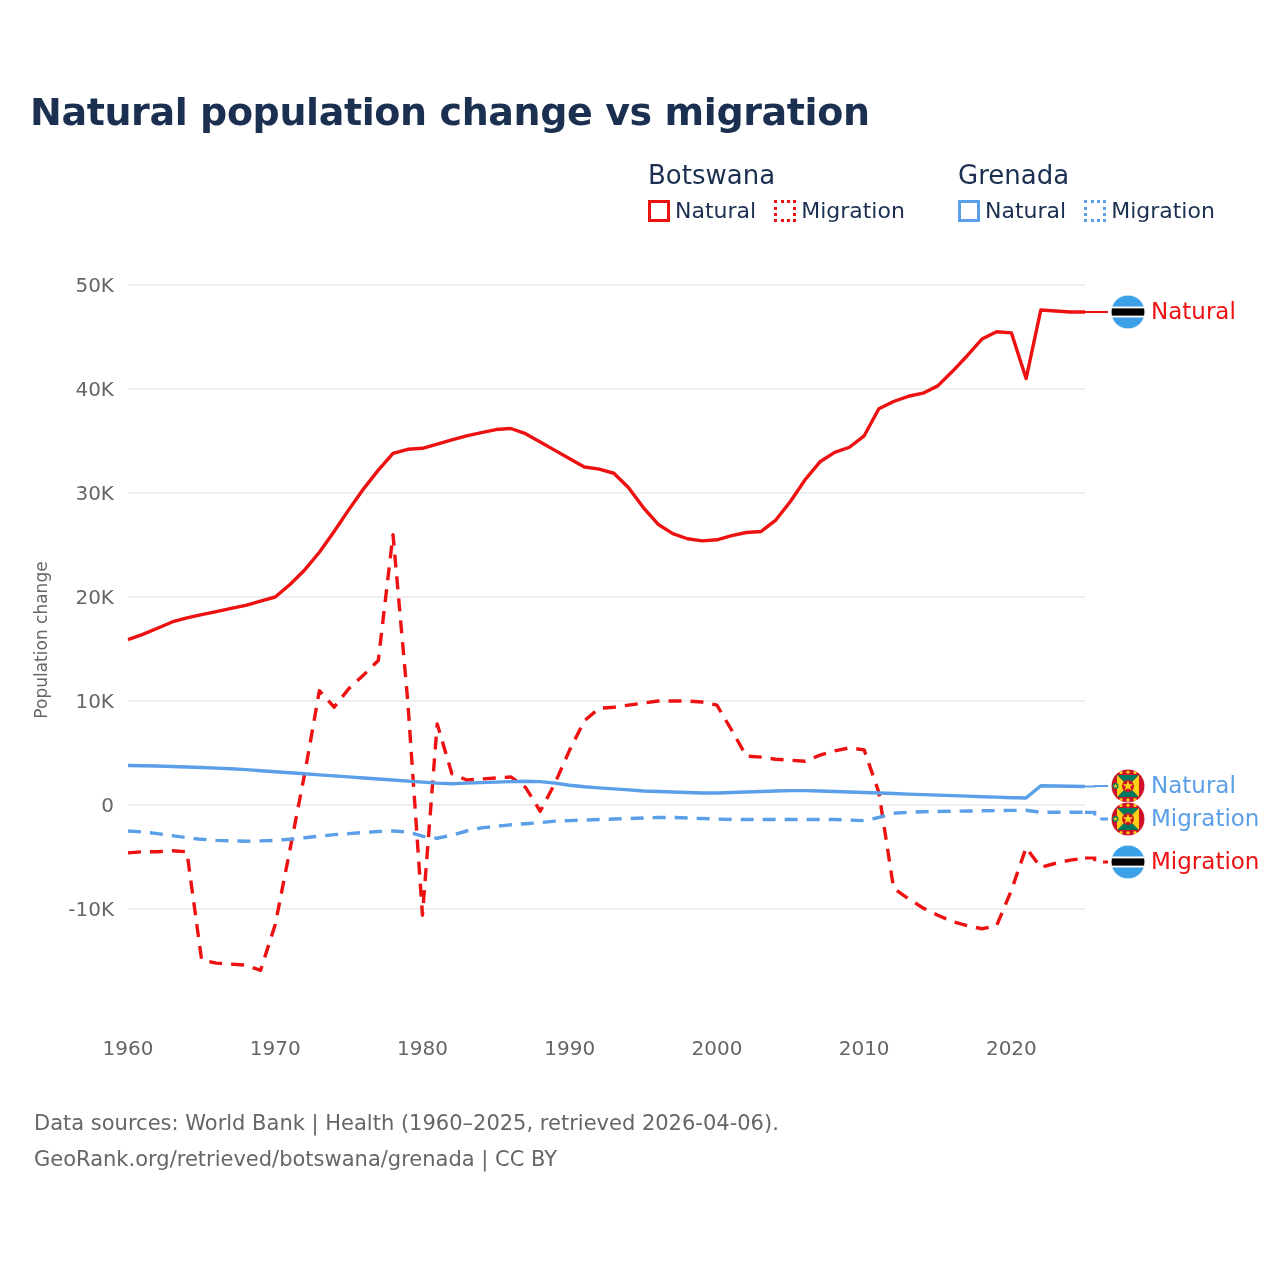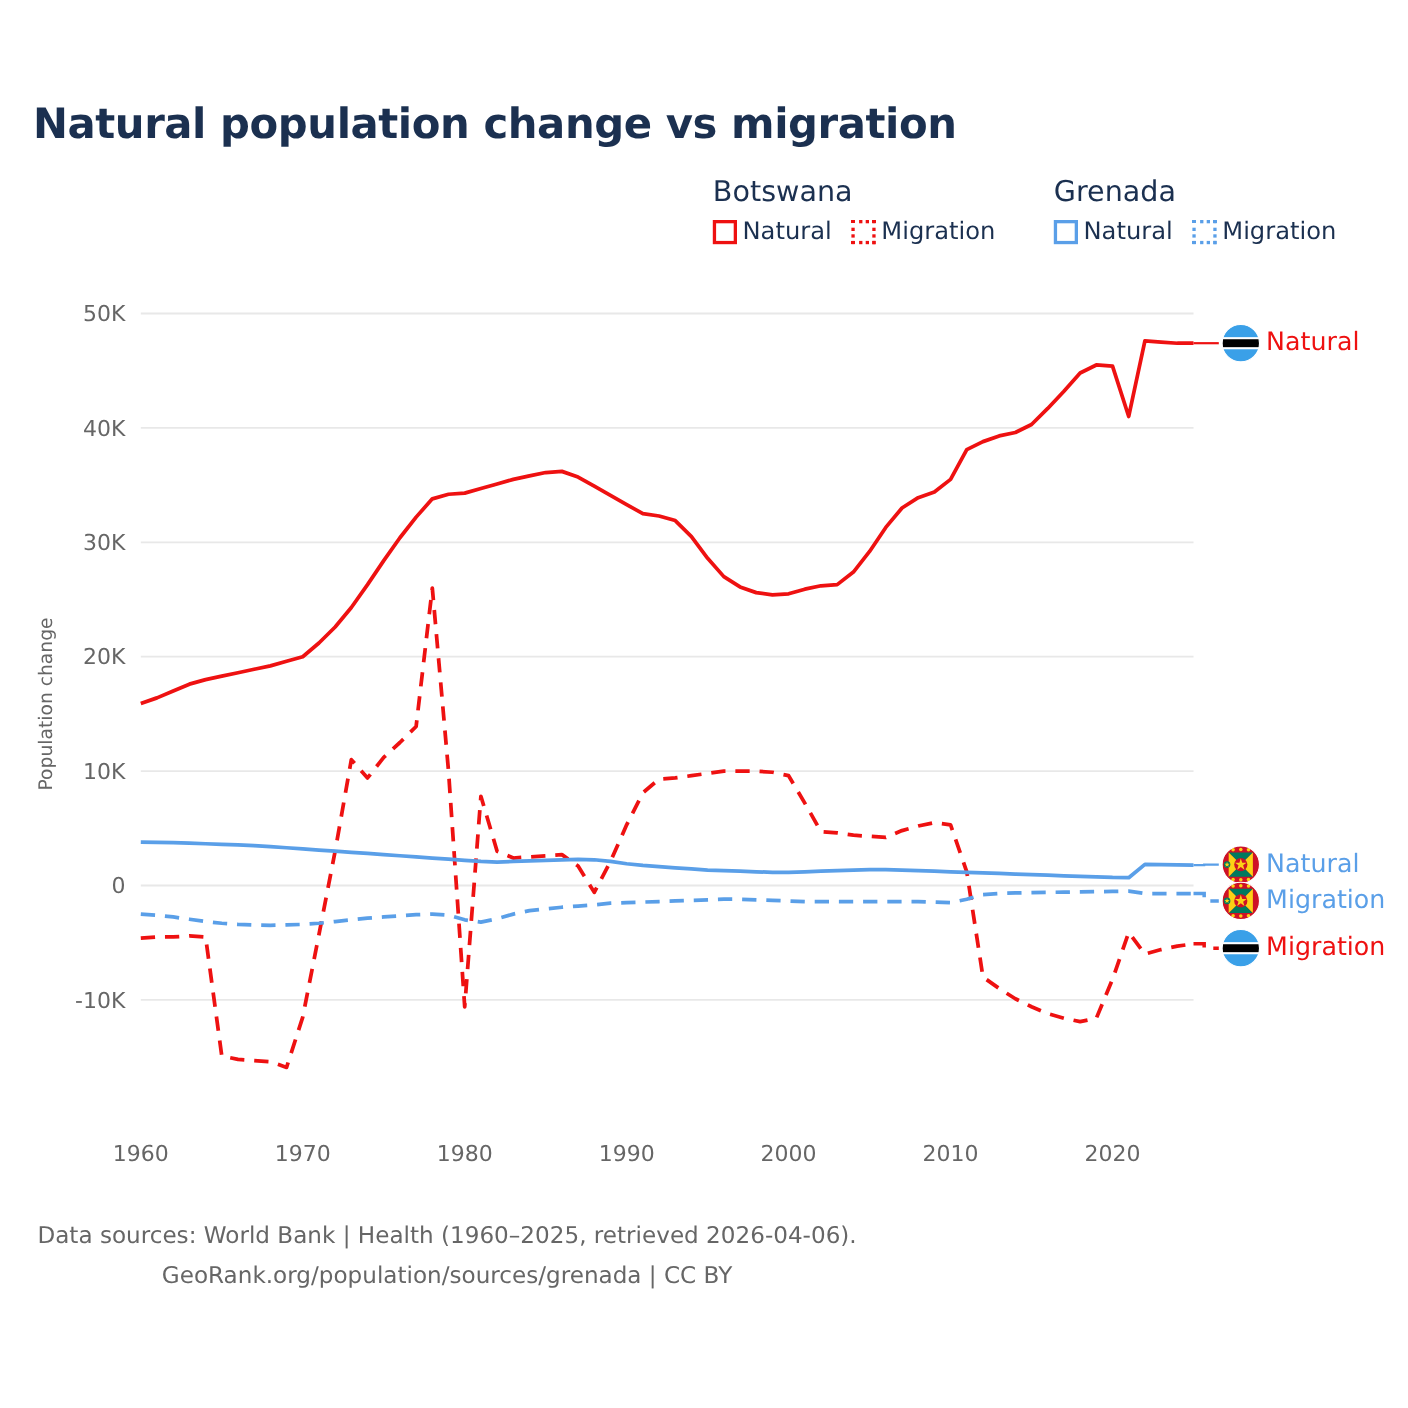--- a/index.html
+++ b/index.html
@@ -53,21 +53,21 @@
     font-family:"DejaVu Sans", sans-serif;
     font-size:23px;
     dominant-baseline:middle;
   }
   .ann-red{fill:#ee1111;}
   .ann-blue{fill:#5a9fe8;}
 
   .footer{
     position:absolute;left:34px;top:1105px;
     font-family:"DejaVu Sans", sans-serif;
-    font-size:21px;color:#666666;line-height:36px;text-align:center;
+    font-size:21px;color:#666666;line-height:36px;
   }
   .footer div{white-space:nowrap;}
 </style>
 </head>
 <body>
 
 <div id="root">
 
   <div class="title">Natural population change vs migration</div>
 
@@ -210,16 +210,16 @@
             <use href="#flag-botswana-src" x="0" y="0"></use>
           </g>
           <circle cx="0" cy="0" r="17" fill="none" stroke="#ffffff" stroke-width="1"></circle>
         </g>
         <text x="1151" y="862" class="ann-label ann-red">Migration</text>
       </g>
   </svg>
 
   <div class="footer">
     <div>Data sources: World Bank | Health (1960–2025, retrieved 2026-04-06).</div>
-    <div>GeoRank.org/population/sources/grenada | CC BY</div>
+    <div>GeoRank.org/retrieved/botswana/grenada | CC BY</div>
   </div>
 
 </div>
 
 </body></html>

